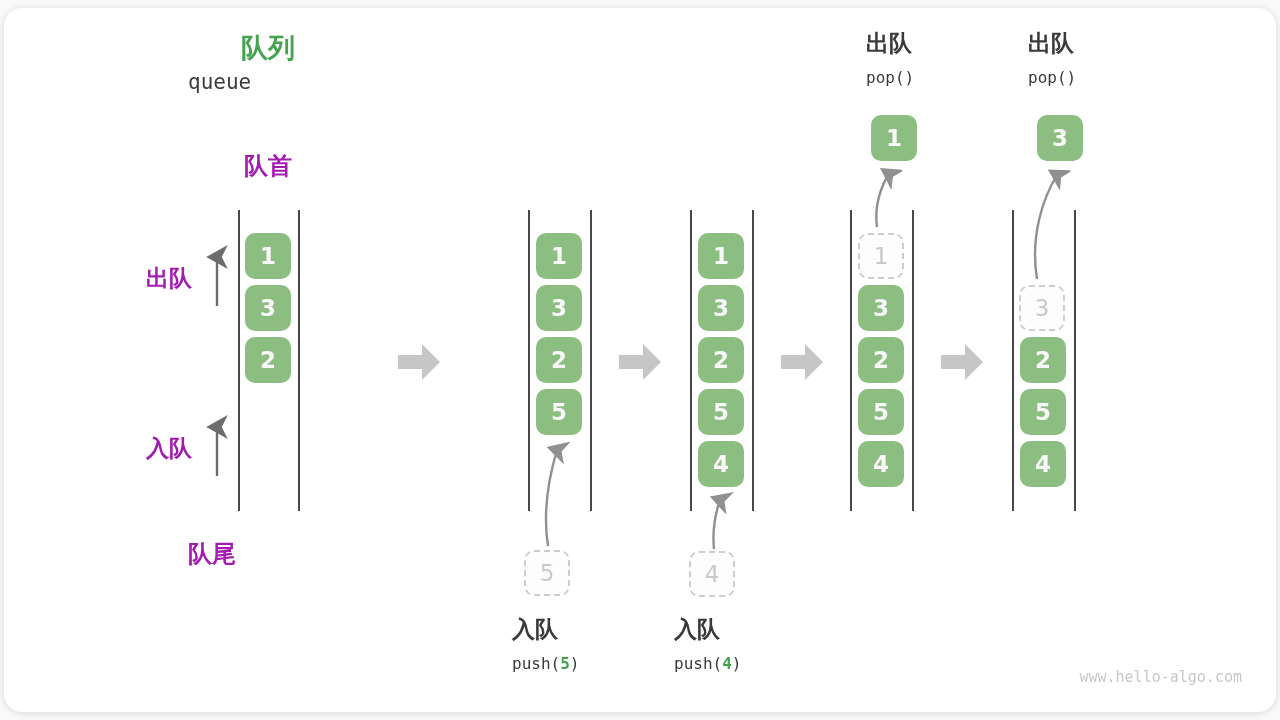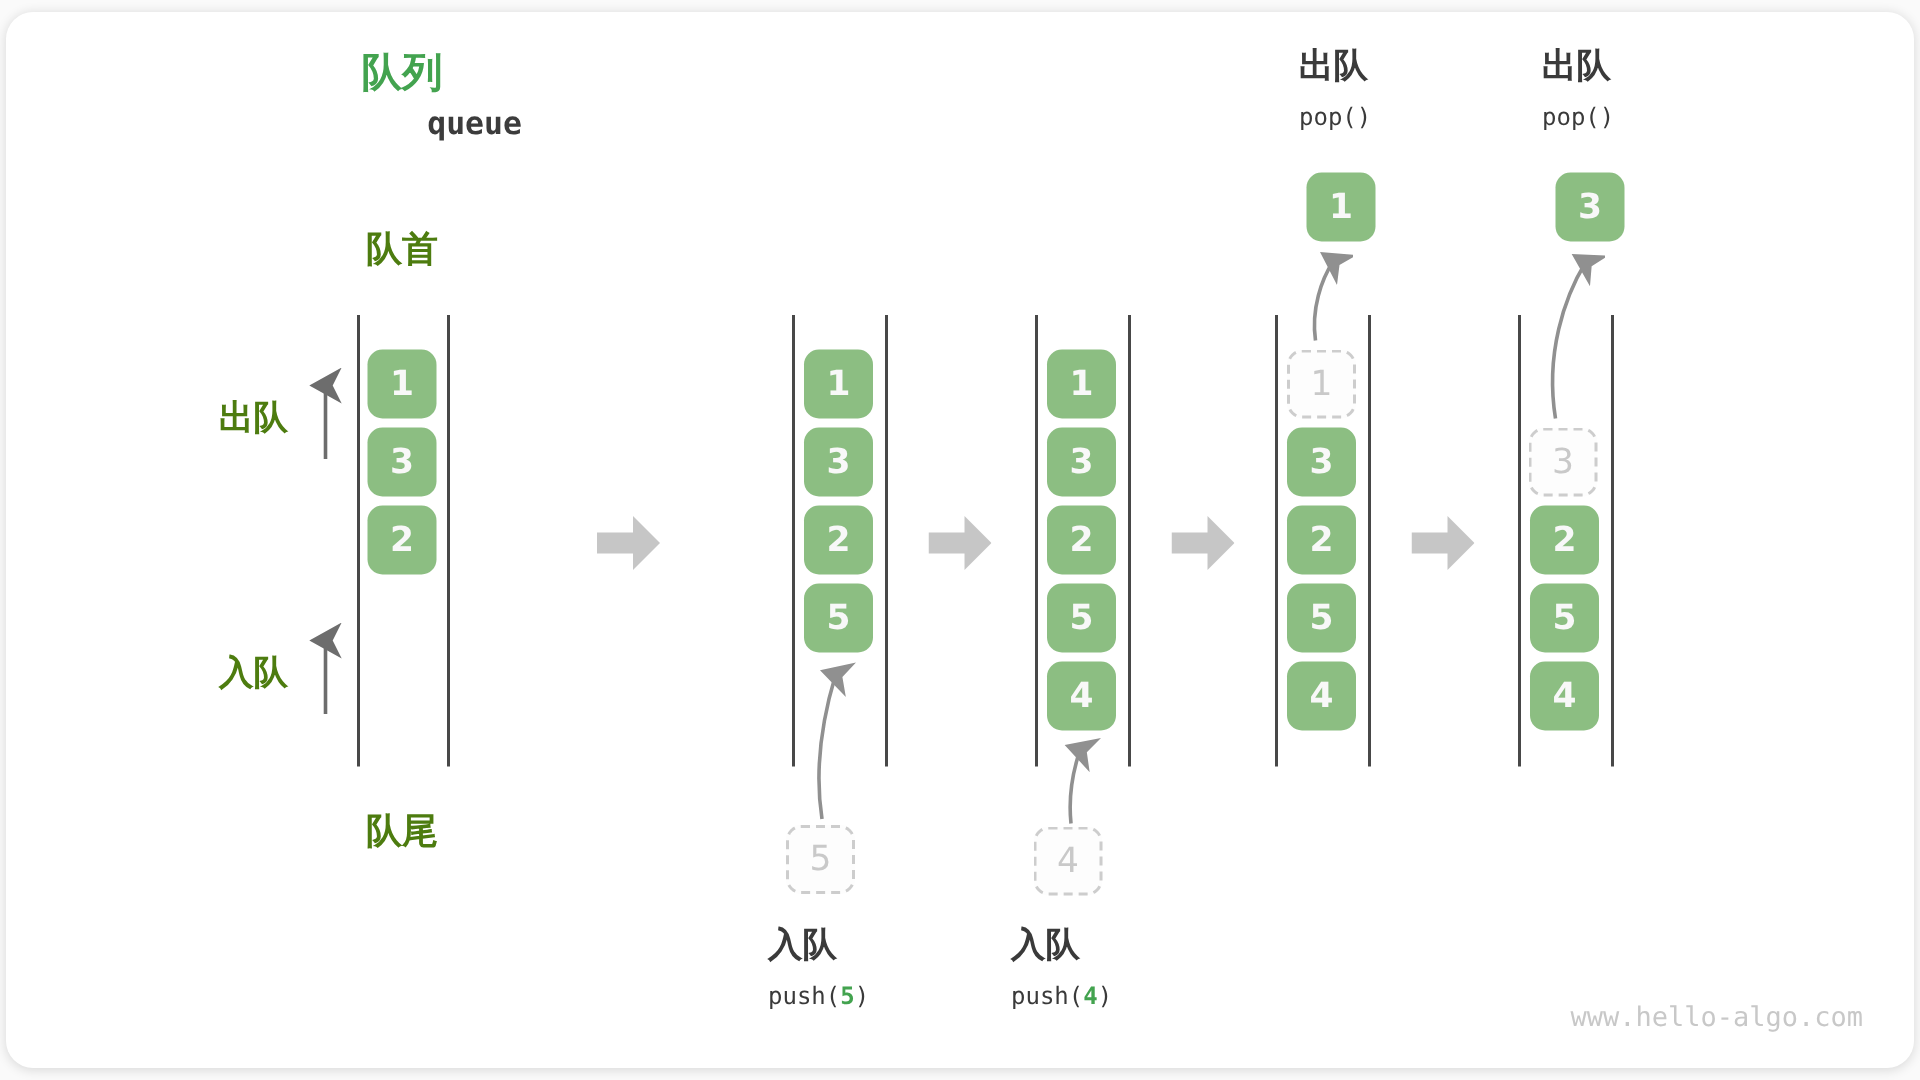--- a/index.html
+++ b/index.html
@@ -10,26 +10,26 @@
   }
   .card{
     position:absolute;left:4px;top:8px;width:1272px;height:704px;
     background:#ffffff;border-radius:18px;
     box-shadow:0 1px 8px rgba(0,0,0,0.14);
   }
   .abs{position:absolute;}
   
   .title-cn{left:188px;top:30px;width:160px;text-align:center;
     font-size:27px;font-weight:bold;color:#43a34f;}
-  .title-en{left:188px;top:70px;width:160px;text-align:right;
+  .title-en{left:188px;top:70px;width:160px;text-align:left;
     font-size:21px;color:#3c3c3c;
-    font-family:"DejaVu Sans Mono","Liberation Mono",monospace;font-weight:bold;}
-  .cjk-label{font-size:24px;font-weight:bold;color:#4d7c0f;}
+    font-family:"DejaVu Sans Mono","Liberation Mono",monospace;}
+  .cjk-label{font-size:24px;font-weight:bold;color:#a21caf;}
   .front-label{left:188px;top:150px;width:160px;text-align:center;}
-  .rear-label{left:188px;top:538px;width:160px;text-align:center;}
+  .rear-label{left:188px;top:538px;width:160px;text-align:left;}
   .dequeue-label{left:146px;top:263px;width:56px;text-align:left;font-size:23px;}
   .enqueue-label{left:146px;top:433px;width:56px;text-align:left;font-size:23px;}
   
   .vline{width:2px;height:301px;top:210px;background:#484848;}
   .vl-q1a{left:238px;} .vl-q1b{left:298px;}
   .vl-q2a{left:528px;} .vl-q2b{left:590px;}
   .vl-q3a{left:690px;} .vl-q3b{left:752px;}
   .vl-q4a{left:850px;} .vl-q4b{left:912px;}
   .vl-q5a{left:1012px;} .vl-q5b{left:1074px;}
   
@@ -57,21 +57,21 @@
   .op-bot2{left:512px;top:614px;}
   .op-bot3{left:674px;top:614px;}
   .op-cn{font-size:23px;font-weight:bold;color:#3a3a3a;margin-bottom:9px;}
   .op-code{font-size:16px;color:#3a3a3a;
     font-family:"DejaVu Sans Mono","Liberation Mono",monospace;}
   .op-arg{color:#43a34f;font-weight:bold;}
   
   .blockarrow{top:344px;}
   .ba1{left:398px;} .ba2{left:619px;} .ba3{left:781px;} .ba4{left:941px;}
   .watermark{
-    right:38px;top:668px;font-size:18px;color:#c8c8c8;
+    right:38px;top:668px;font-size:15px;color:#c8c8c8;
     font-family:"DejaVu Sans Mono","Liberation Mono",monospace;
   }
 </style>
 </head>
 <body>
 
 <div class="card"></div>
 
 <div class="abs title-cn">队列</div>
 <div class="abs title-en">queue</div>

